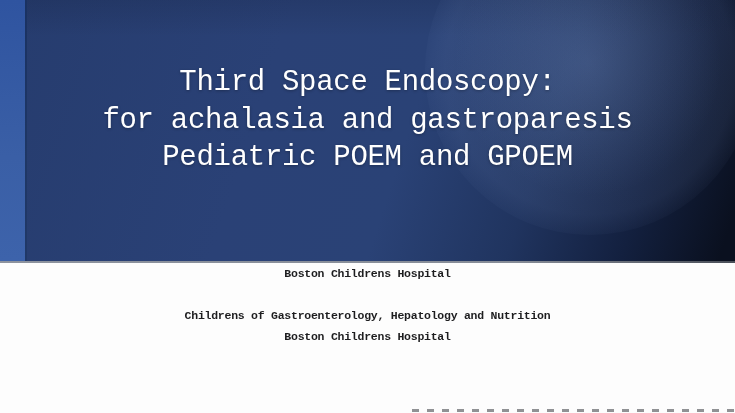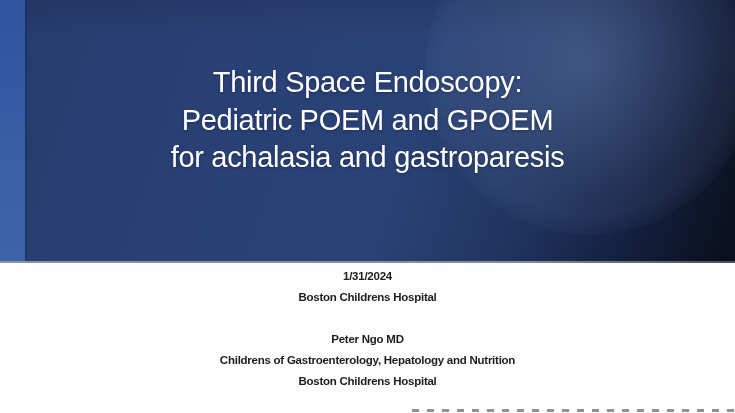--- a/index.html
+++ b/index.html
@@ -6,21 +6,21 @@
     margin: 0;
     padding: 0;
     background: #ffffff;
   }
   .screen {
     position: relative;
     width: 735px;
     height: 413px;
     overflow: hidden;
     background: #ffffff;
-    font-family: Liberation Sans, sans-serif;
+    font-family: Liberation Mono, monospace;
   }
 
   
   .slide-top {
     position: relative;
     width: 100%;
     height: 261px;
     background:
       radial-gradient(circle 185px at 80% 24%, rgba(120,150,205,0.22), rgba(120,150,205,0) 72%),
       linear-gradient(180deg, rgba(5,8,20,0.12) 0%, rgba(5,8,20,0) 14%),
@@ -101,30 +101,28 @@
 </head>
 <body>
 
 <div class="screen">
 
   <div class="slide-top">
     <div class="accent-strip"></div>
     <div class="glow-circle"></div>
     <div class="slide-title">
       <div>Third Space Endoscopy:</div>
+      <div>for achalasia and gastroparesis</div>
       <div>Pediatric POEM and GPOEM</div>
-      <div>for achalasia and gastroparesis</div>
     </div>
   </div>
 
   <div class="slide-edge"></div>
 
   <div class="credits">
-    <div class="credit-line first">1/31/2024</div>
     <div class="credit-line">Boston Childrens Hospital</div>
     <div class="credit-spacer"></div>
-    <div class="credit-line">Peter Ngo MD</div>
     <div class="credit-line">Childrens of Gastroenterology, Hepatology and Nutrition</div>
     <div class="credit-line">Boston Childrens Hospital</div>
     <div class="cutoff-artifact"></div>
   </div>
 
 </div>
 
 </body></html>

